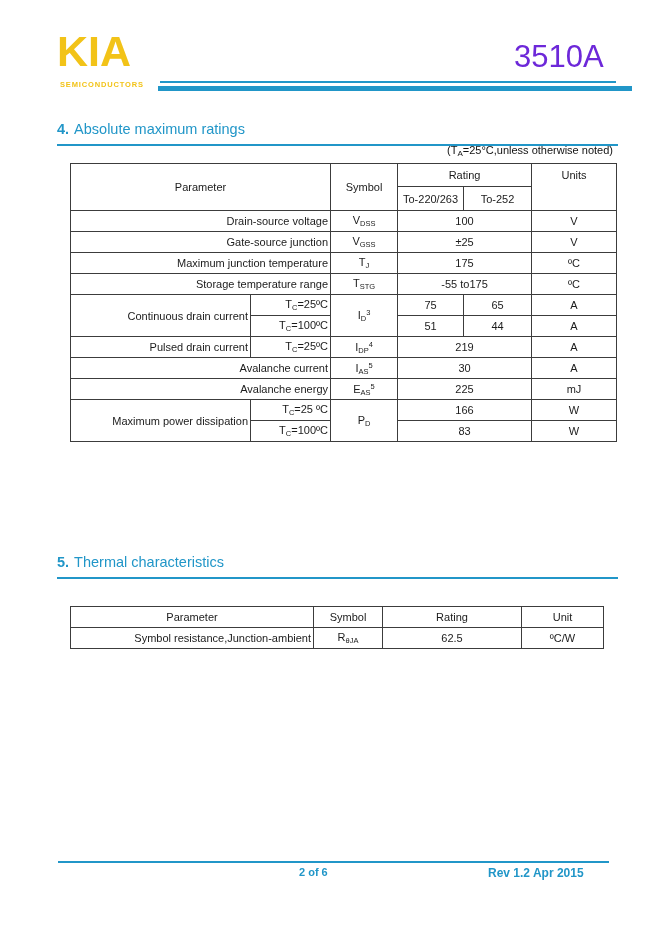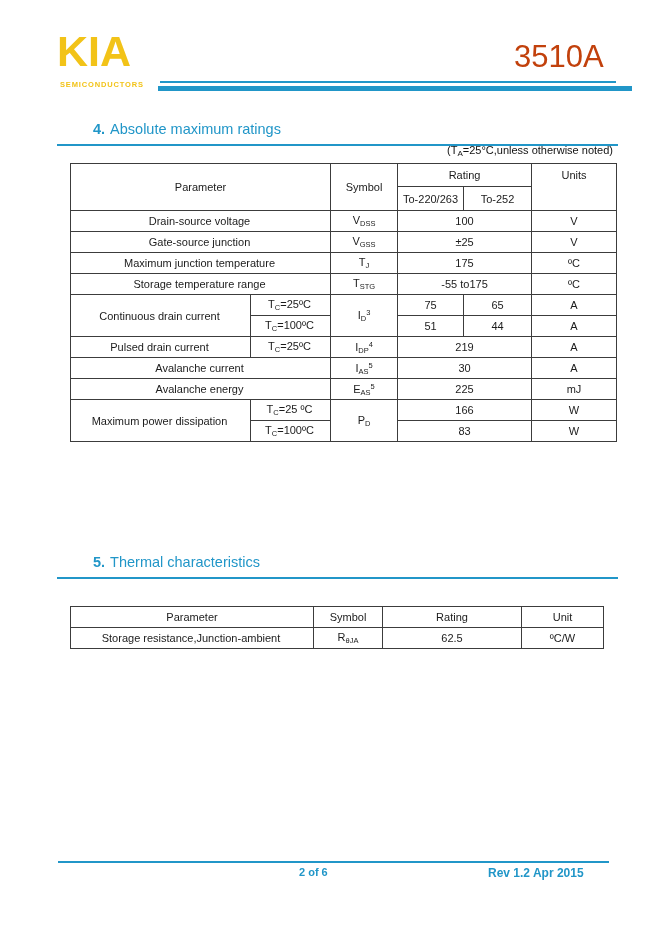--- a/index.html
+++ b/index.html
@@ -9,38 +9,38 @@
     font-family:"Liberation Sans","DejaVu Sans",sans-serif; color:#1b1b1b; overflow:hidden;
   }
   
   .logo-text { position:absolute; left:57px; top:27px; font-size:43px; line-height:49px;
                font-weight:700; color:#f2c318; }
   .logo-sub  { position:absolute; left:60px; top:80px; font-size:7.5px; font-weight:700;
                color:#f2c318; letter-spacing:0.85px; }
   .head-mid  { position:absolute; left:160px; top:34px; font-size:12.5px; font-weight:700;
                color:#2196c8; line-height:17px; }
   .part-no   { position:absolute; left:514px; top:41px; font-size:31px; line-height:31px;
-               color:#c2410c; }
+               color:#6d28d9; }
   .rule-thin  { position:absolute; left:160px; right:42px; top:81px; height:2px; background:#2196c8; }
   .rule-thick { position:absolute; left:158px; right:26px; top:86px; height:5px; background:#2196c8; }
   
-  .sec-title { position:absolute; left:57px; font-size:14.5px; color:#2196c8;margin-left:36px; }
+  .sec-title { position:absolute; left:57px; font-size:14.5px; color:#2196c8; }
   .sec-no { font-weight:700; margin-right:5px; }
   #sec4 { top:121px; }
   #sec5 { top:554px; }
   .sec-rule { position:absolute; left:57px; right:40px; height:2px; background:#2196c8; }
   #sec4-rule { top:144px; }
   #sec5-rule { top:577px; }
   .note { position:absolute; right:45px; top:132px; font-size:11px; color:#111111;margin-top:12px; }
   .note sub { font-size:8px; }
   
   table { border-collapse:collapse; table-layout:fixed; position:absolute; background:#ffffff; }
   td { border:1px solid #3c3c3c; font-size:11px; vertical-align:middle; text-align:center;
        padding:0 2px; overflow:hidden; }
-  td.pl { text-align:center; padding-left:0; }
+  td.pl { text-align:right; padding-left:0; }
   td.topv { vertical-align:top; padding-top:5px; }
   sub { font-size:7.5px; vertical-align:-2px; }
   sup { font-size:7.5px; vertical-align:4px; }
   .t1 { left:70px; top:163px; width:546px; }
   .t1 tr { height:21px; }
   .t1 tr.hr1 { height:23px; }
   .t1 tr.hr2 { height:24px; }
   .t2 { left:70px; top:606px; width:533px; }
   .t2 tr { height:21px; }
   
@@ -182,21 +182,21 @@
         <col style="width:82px">
     </colgroup>
     <tbody>
         <tr>
       <td>Parameter</td>
       <td>Symbol</td>
       <td>Rating</td>
       <td>Unit</td>
     </tr>
     <tr>
-      <td class="pl">Storage resistance,Junction-ambient</td>
+      <td class="pl">Symbol resistance,Junction-ambient</td>
       <td><span>R</span><sub>θJA</sub></td>
       <td>62.5</td>
       <td>ºC/W</td>
     </tr>
   </tbody>
     </table>
 
   <div class="footer-rule"></div>
   <div class="footer-page">2 of 6</div>
   <div class="footer-rev">Rev 1.2 Apr 2015</div>

